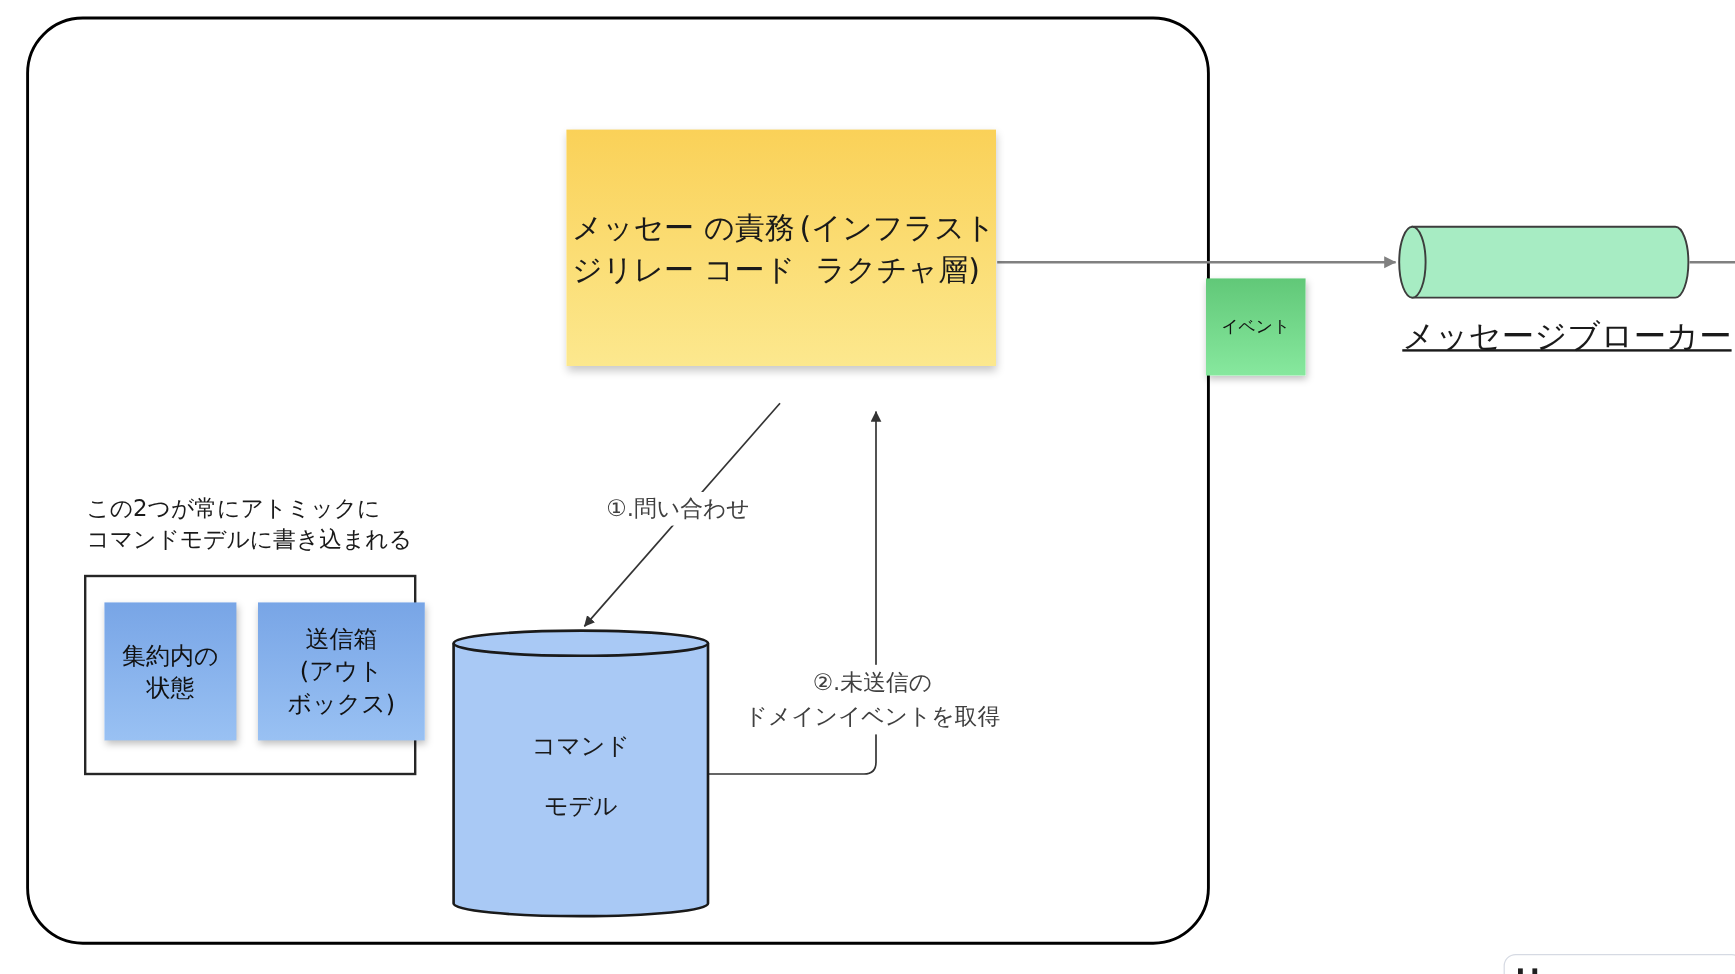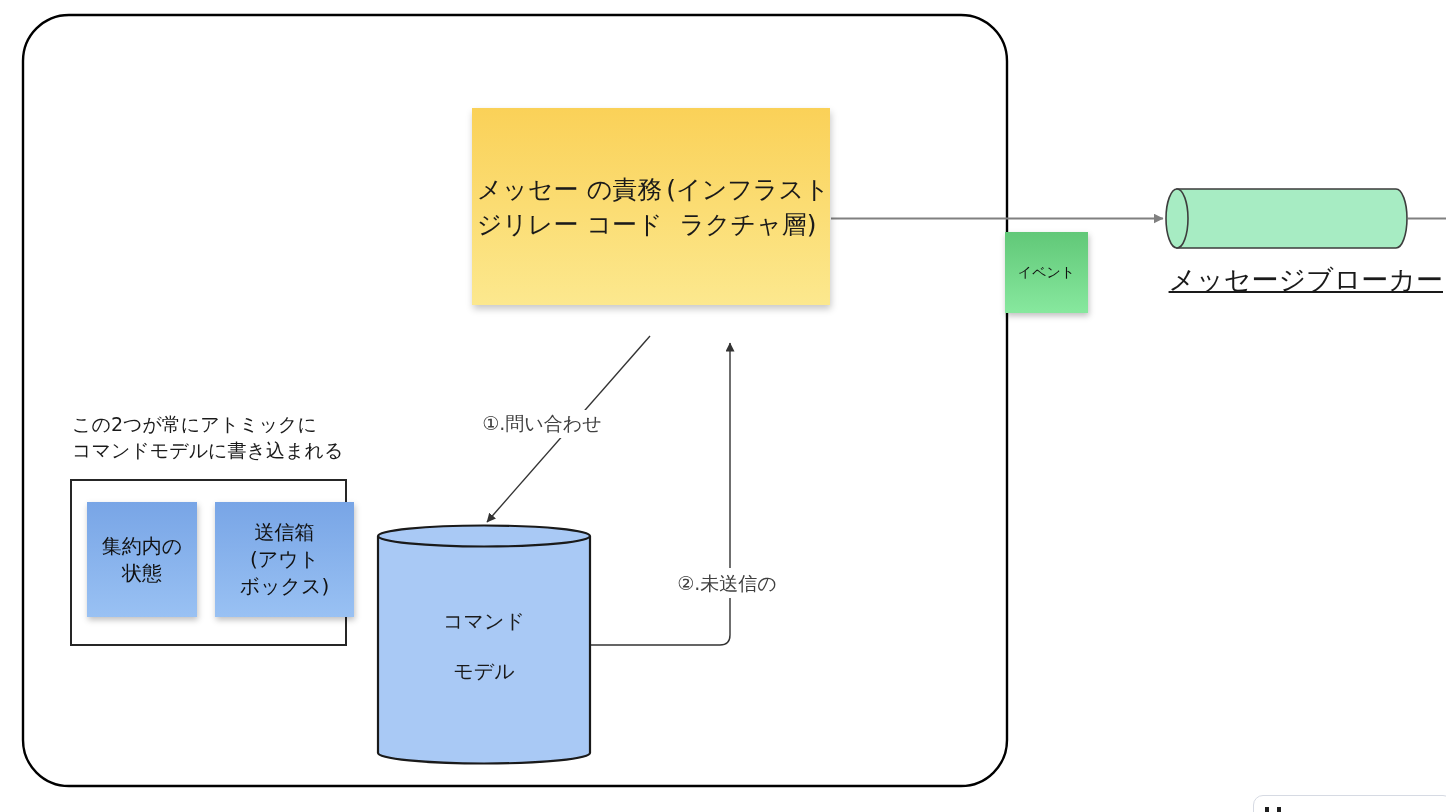--- a/index.html
+++ b/index.html
@@ -81,21 +81,21 @@
     font-size: 27px; color: #1a1a1a;
     z-index: 2; white-space: nowrap; text-decoration: underline;
   }
 
   
   .edge-label {
     color: #404040; font-size: 19px;
     background: #ffffff; padding: 1px 3px;
     z-index: 2; white-space: nowrap;
   }
-  .query-label  { left: 542px; top: 424px; transform: translate(-50%, -50%); }
+  .query-label  { left: 565px; top: 424px; transform: translate(-50%, -50%); }
   .fetch-label  { left: 727px; top: 583px; transform: translate(-50%, -50%);
                   text-align: center; line-height: 28px; }
   .publish-label { left: 865px; top: 187px; background: transparent; }
 
   
   .partial-panel {
     left: 1253px; top: 795px; width: 200px; height: 40px;
     background: #ffffff;
     border: 1.5px solid #d6dae3;
     border-radius: 10px;
@@ -147,20 +147,21 @@
   <div class="abs relay-box">
     <span>メッセージリレー</span>
     <span>の責務コード</span>
     <span>(インフラストラクチャ層)</span>
   </div>
 
   <div class="abs edge-label query-label">①.問い合わせ</div>
 
   <div class="abs edge-label fetch-label">
     <div>②.未送信の</div>
+    <div>ドメインイベントを取得</div>
   </div>
 
 
   <div class="abs event-note">
     <span>イベント</span>
   </div>
 
   <div class="abs broker-label">メッセージブローカー</div>
 
   <div class="abs command-model-label">

